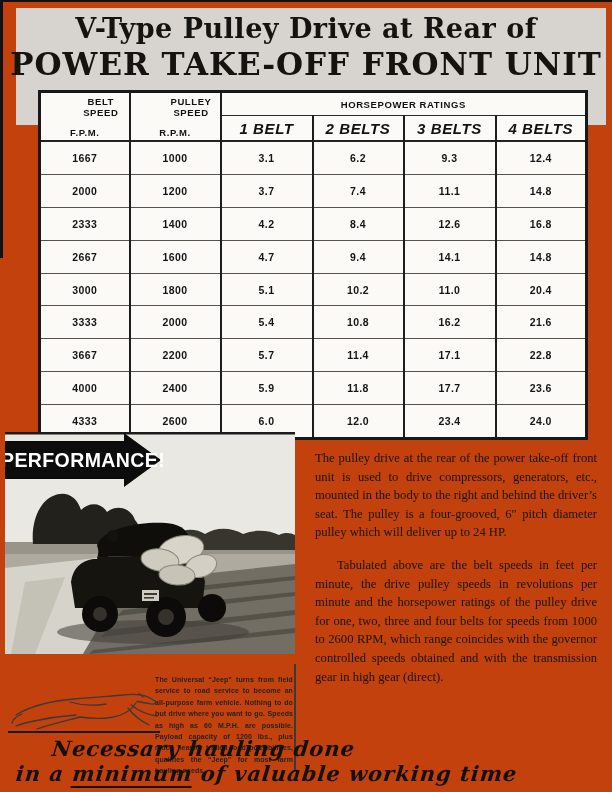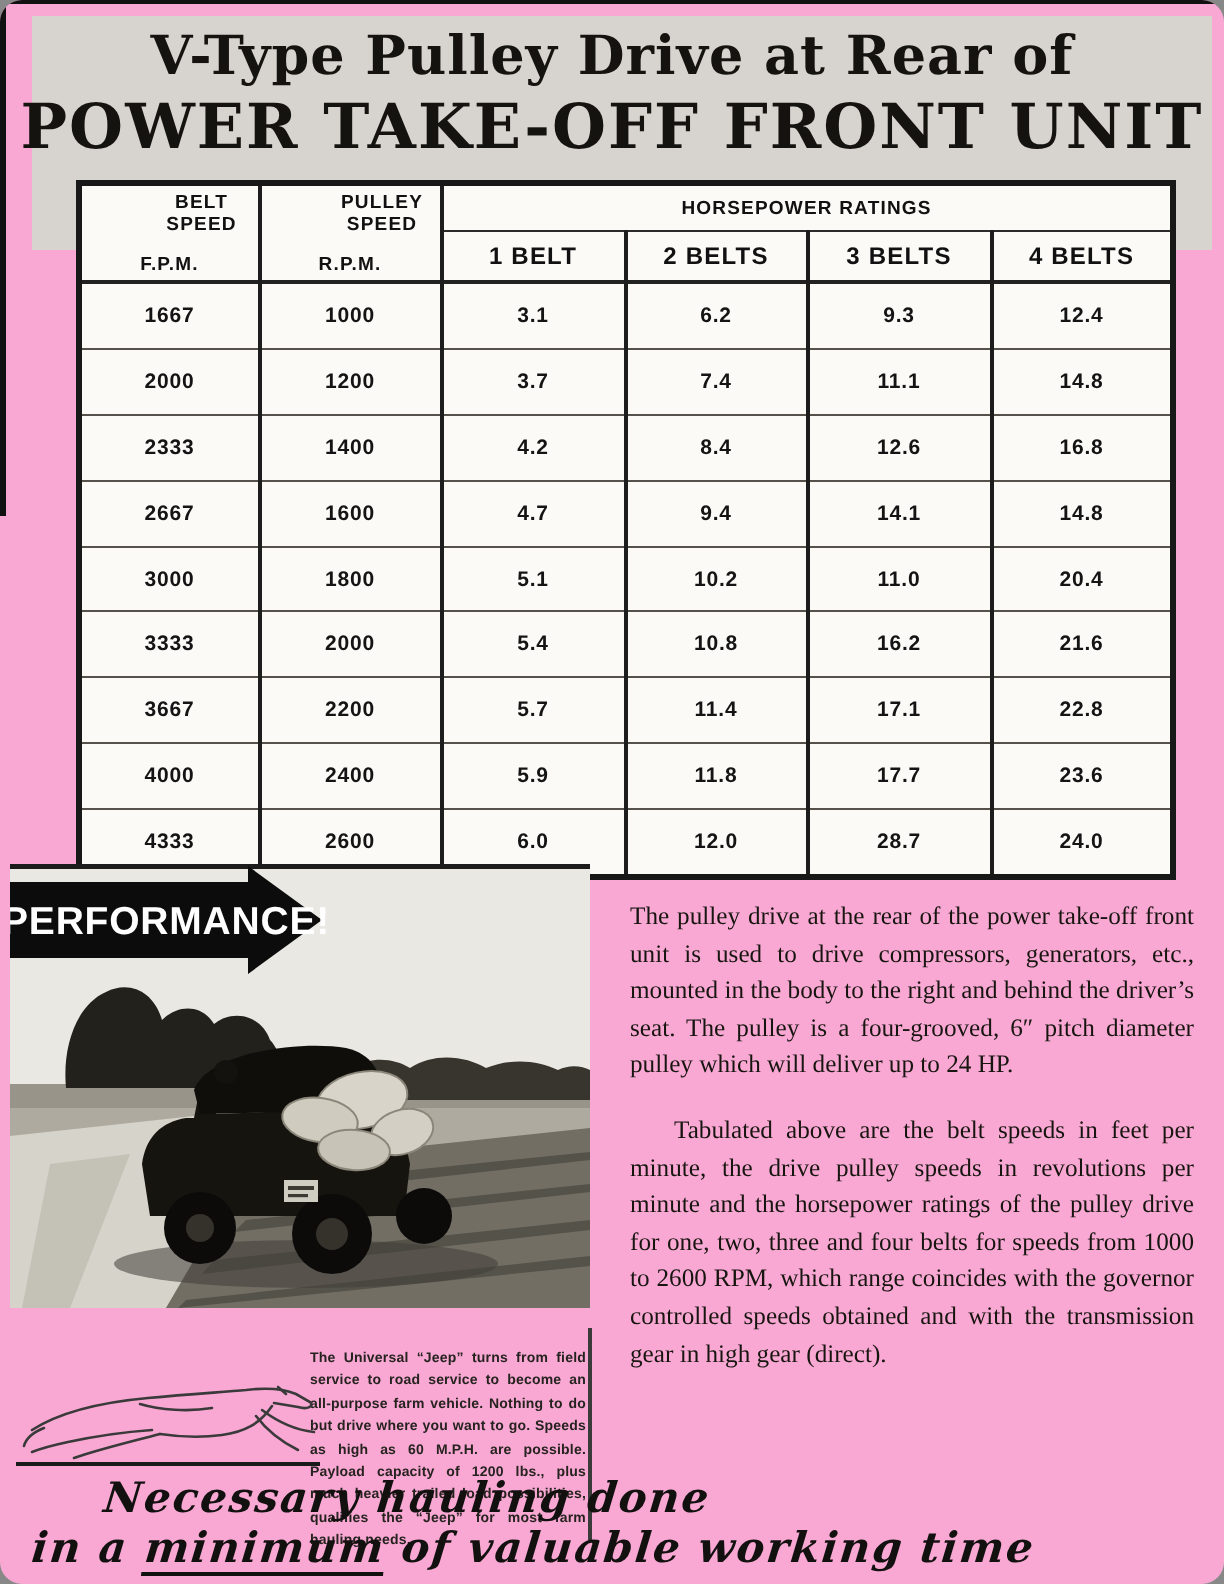--- a/index.html
+++ b/index.html
@@ -1,34 +1,34 @@
 <!DOCTYPE html>
 <html><head>
 <meta charset="utf-8">
 <style>
   html,body{margin:0;padding:0;background:#888;}
-  .page{position:relative;width:612px;height:792px;margin:0 auto;background:#f9a8d4;
-        overflow:hidden;font-family:"Liberation Sans",sans-serif;color:#1a1a1a;border-radius:11px;}
+  .page{position:relative;width:612px;height:792px;margin:0 auto;background:#c2410c;
+        overflow:hidden;font-family:"Liberation Sans",sans-serif;color:#1a1a1a;}
   .edge-top{position:absolute;left:0;top:0;width:612px;height:2px;background:#111;}
   .edge-left{position:absolute;left:0;top:0;width:3px;height:258px;background:#111;}
   .title-band{position:absolute;left:16px;top:8px;width:590px;height:117px;background:#d7d4cf;}
   .title1{position:absolute;left:0;top:13px;width:612px;text-align:center;
           font-family:"DejaVu Serif","Liberation Serif",serif;font-weight:bold;
           font-size:27px;letter-spacing:.5px;color:#15130f;}
   .title2{position:absolute;left:0;top:46px;width:612px;text-align:center;
           font-family:"DejaVu Serif","Liberation Serif",serif;font-weight:bold;
           font-size:31px;letter-spacing:1px;color:#15130f;}
   table.ratings{position:absolute;left:38px;top:90px;width:547px;height:335px;
           border-collapse:collapse;table-layout:fixed;background:#fbfaf7;
           border:3px solid #181818;}
   table.ratings th, table.ratings td{padding:0;text-align:center;vertical-align:middle;
           border-left:2px solid #1d1d1d;border-right:2px solid #1d1d1d;}
   th.h1{font-size:9.5px;letter-spacing:.6px;height:22px;font-weight:bold;color:#111;}
-  th.h2{font-size:12px;letter-spacing:.6px;height:24px;font-weight:bold;color:#111;
-        border-top:1.5px solid #2a2a2a;}
+  th.h2{font-size:15px;letter-spacing:.6px;height:24px;font-weight:bold;color:#111;
+        border-top:1.5px solid #2a2a2a;font-style:italic;}
   th.span2{font-size:9.5px;letter-spacing:.6px;font-weight:bold;color:#111;}
   th.span2 .l1{margin-bottom:9px;margin-left:32px;}
   table.ratings tbody td{font-size:10.5px;font-weight:600;letter-spacing:.4px;
         height:31.9px;border-top:1.3px solid #56524b;color:#141414;margin-top:44px;}
   table.ratings tbody tr:first-child td{border-top:2px solid #222;}
   .photo{position:absolute;left:5px;top:432px;width:290px;height:222px;}
   .caption{position:absolute;left:155px;top:674px;width:138px;font-size:7px;
         font-weight:bold;line-height:11.4px;text-align:justify;color:#26231f;
         letter-spacing:.1px;}
   .vrule{position:absolute;left:294px;top:664px;width:2px;height:106px;background:#3a3a3a;}
@@ -149,21 +149,21 @@
           <td>5.9</td>
           <td>11.8</td>
           <td>17.7</td>
           <td>23.6</td>
         </tr>
         <tr>
           <td>4333</td>
           <td>2600</td>
           <td>6.0</td>
           <td>12.0</td>
-          <td>28.7</td>
+          <td>23.4</td>
           <td>24.0</td>
         </tr>
       </tbody>
   </table>
 
   <div class="photo">
     <svg width="290" height="222" viewBox="0 0 290 222">
 
       <rect x="0" y="0" width="290" height="132" fill="#eae8e3"></rect>
 

